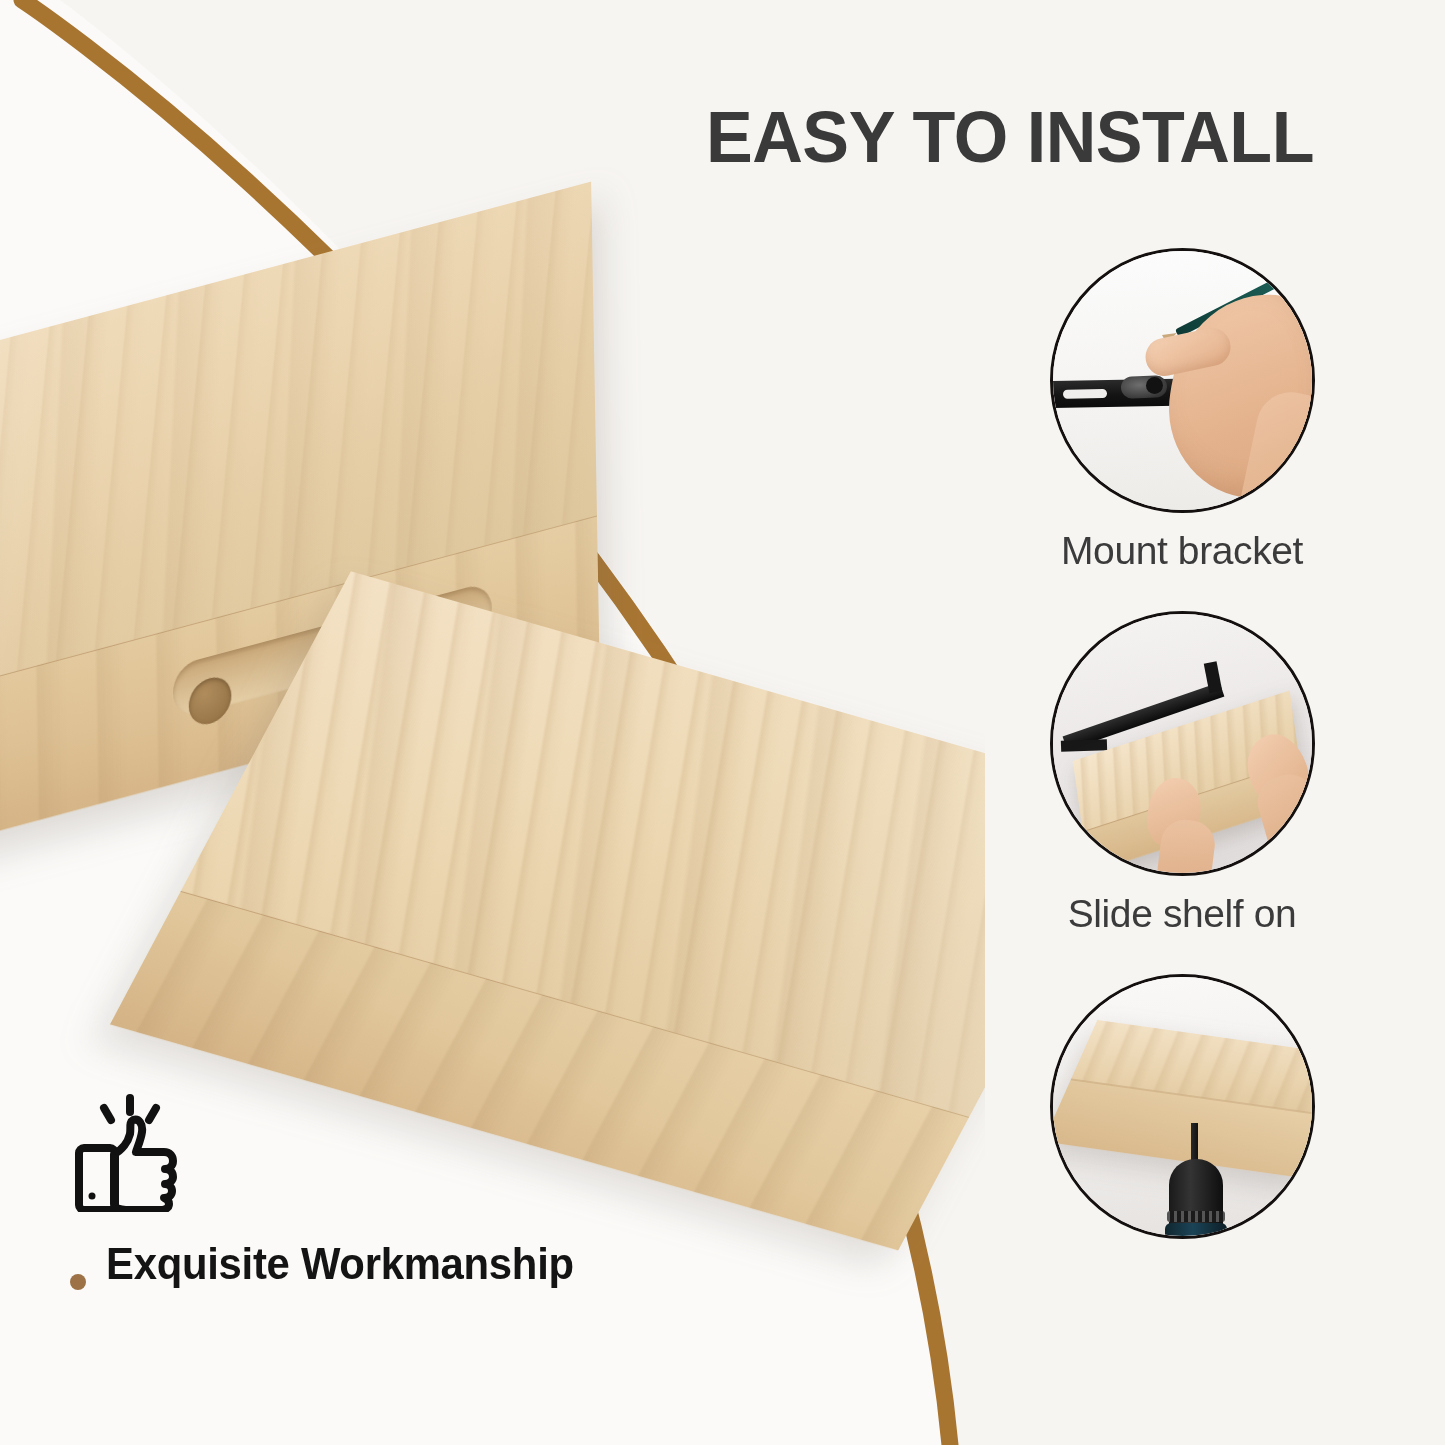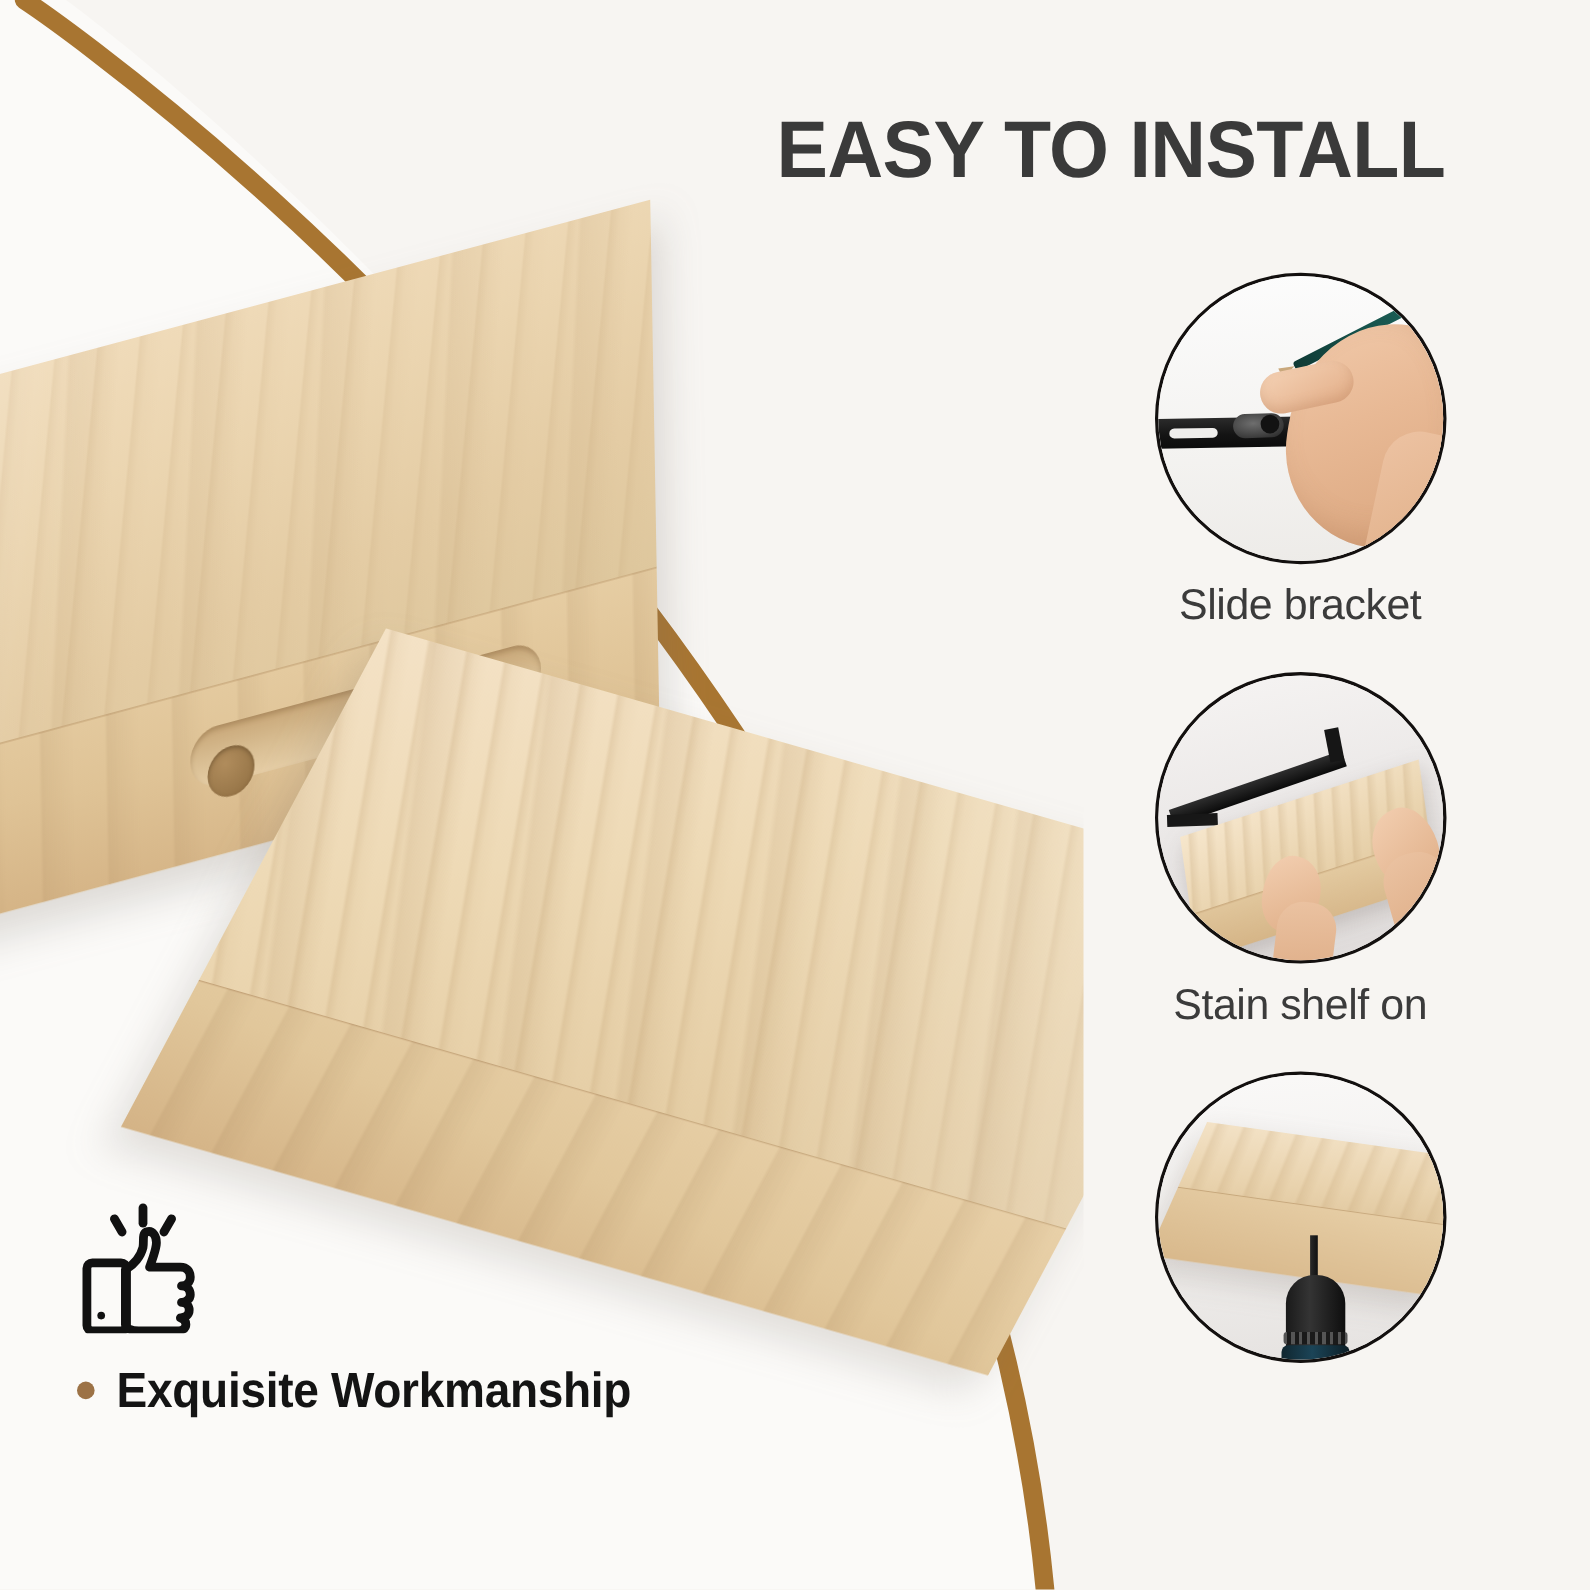--- a/index.html
+++ b/index.html
@@ -304,21 +304,21 @@
   .p3-drill-ring {
     position:absolute; left:114px; top:234px; width:58px; height:11px;
     background:repeating-linear-gradient(90deg,#555 0 3px,#1A1A1A 3px 7px);
     border-radius:3px;
   }
 
   
   .features { position:absolute; left:70px; top:1092px; width:760px; z-index:7; }
   .thumb-icon { width:112px; height:120px; display:block; }
   .feature-list { margin-top:26px; }
-  .feature-row { display:flex; align-items:center; margin-bottom:34px; }
+  .feature-row { display:flex; align-items:flex-end; margin-bottom:34px; }
   .feature-bullet {
     width:16px; height:16px; border-radius:50%;
     background:#9C7246; flex:0 0 16px; margin-right:20px;
   }
   .feature-text {
     font-size:45px;
     font-weight:bold;
     color:#141414;
     font-family:"Liberation Sans", sans-serif;
     letter-spacing:-0.3px;
@@ -363,38 +363,38 @@
       <div class="step-circle">
         <div class="p1-wall"></div>
         <div class="p1-bracket"></div>
         <div class="p1-slot2"></div>
         <div class="p1-markdot"></div>
         <div class="p1-pencil"></div>
         <div class="p1-hand"></div>
         <div class="p1-finger"></div>
         <div class="p1-arm"></div>
       </div>
-      <div class="step-label">Slide bracket</div>
+      <div class="step-label">Mount bracket</div>
     </div>
 
     <div class="step">
       <div class="step-circle">
         <div class="p2-wall"></div>
         <div class="p2-rail"></div>
         <div class="p2-rail-foot"></div>
         <div class="p2-shelf">
           <div class="t"></div>
           <div class="e"></div>
         </div>
         <div class="p2-hand-r"></div>
         <div class="p2-arm-r"></div>
         <div class="p2-hand-l"></div>
         <div class="p2-arm-l"></div>
       </div>
-      <div class="step-label">Stain shelf on</div>
+      <div class="step-label">Slide shelf on</div>
     </div>
 
     <div class="step">
       <div class="step-circle">
         <div class="p3-wall"></div>
         <div class="p3-shelf">
           <div class="t"></div>
           <div class="e"></div>
         </div>
         <div class="p3-screw"></div>

